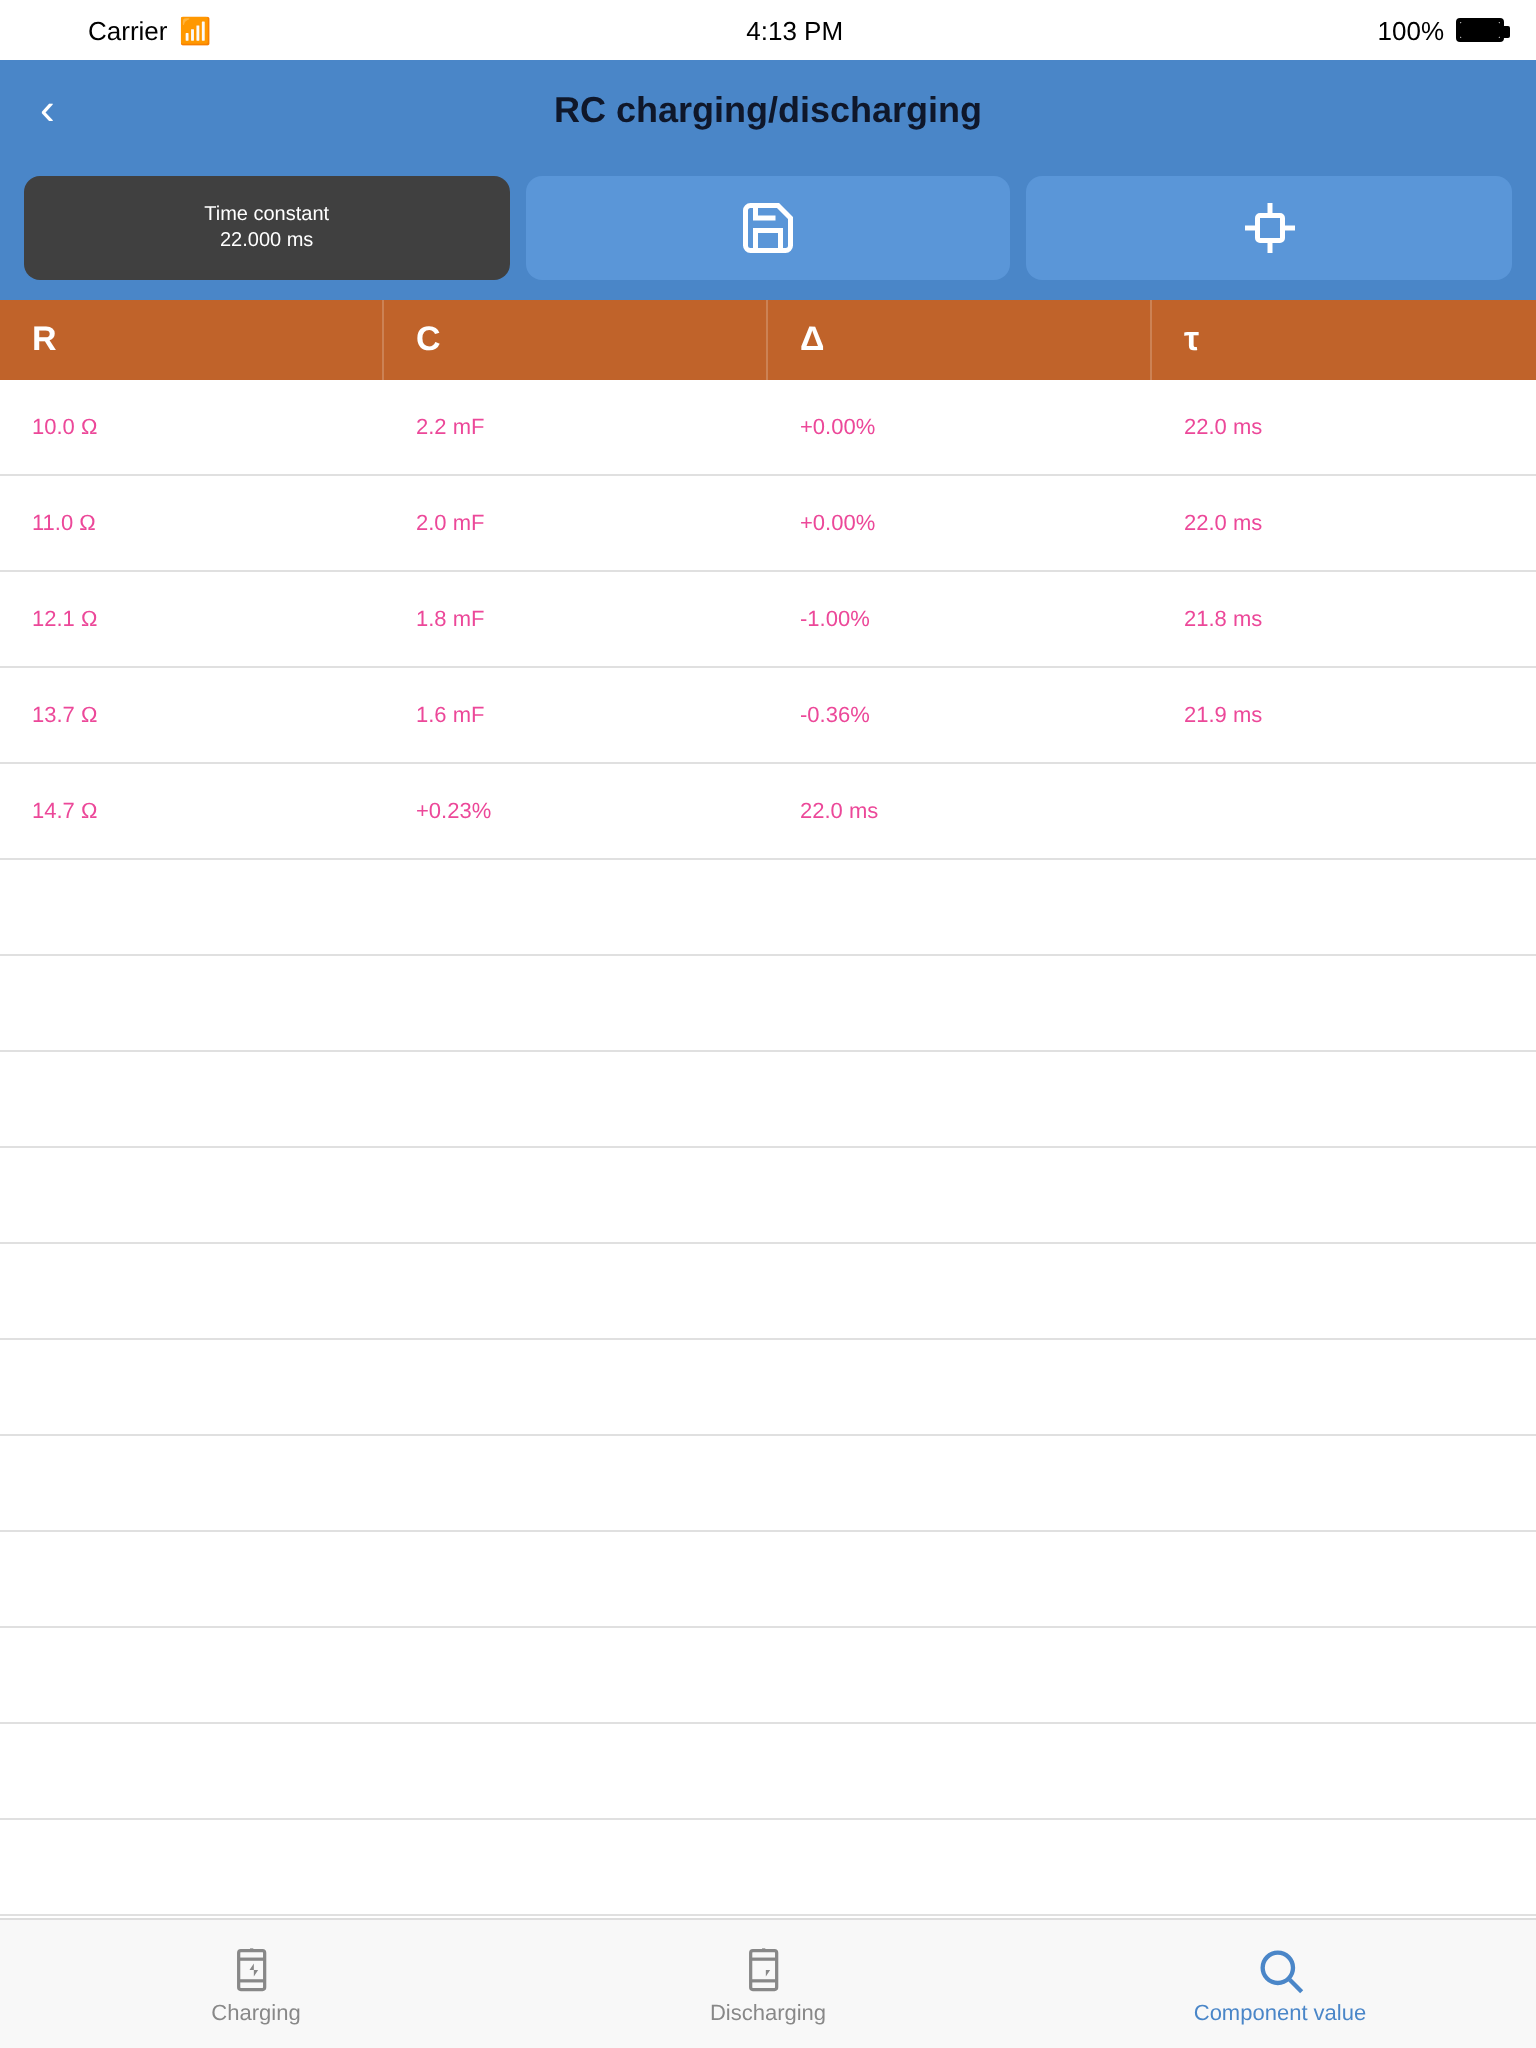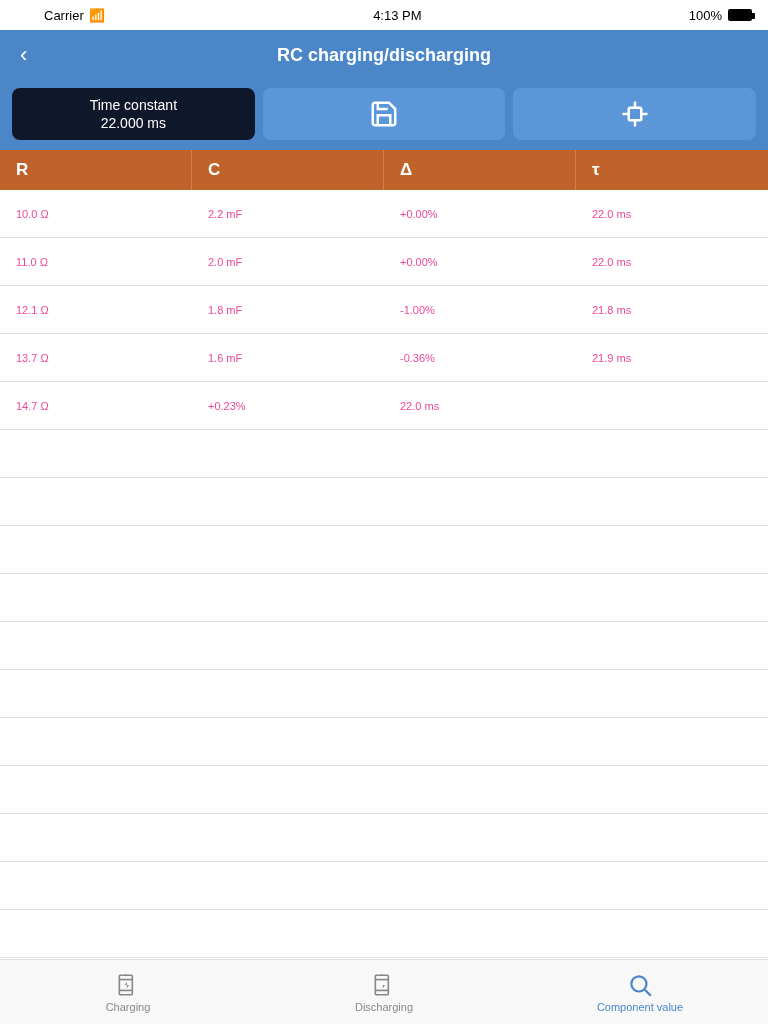--- a/index.html
+++ b/index.html
@@ -16,33 +16,33 @@
     .battery-icon { display: inline-block; width: 24px; height: 12px; border: 2px solid #000; border-radius: 2px; position: relative; }
     .battery-icon::after { content: ''; position: absolute; right: -5px; top: 2px; width: 3px; height: 6px; background: #000; border-radius: 0 1px 1px 0; }
     .battery-fill { width: 100%; height: 100%; background: #000; border-radius: 1px; }
 
     
     .nav-bar {
       height: 50px; background: #4a86c8; display: flex; align-items: center;
       padding: 0 12px; position: relative;
     }
     .nav-back { color: #fff; font-size: 22px; cursor: pointer; background: none; border: none; padding: 4px 8px; }
-    .nav-title { color: #ffffff; font-size: 18px; font-weight: 600; position: absolute; left: 50%; transform: translateX(-50%); white-space: nowrap; }
+    .nav-title { color: #0f172a; font-size: 18px; font-weight: 600; position: absolute; left: 50%; transform: translateX(-50%); white-space: nowrap; }
 
     
     .toolbar {
       background: #4a86c8; padding: 8px 12px 10px; display: flex; gap: 8px;
     }
     .toolbar-btn {
       flex: 1; border: none; border-radius: 8px; cursor: pointer;
       display: flex; flex-direction: column; align-items: center; justify-content: center;
       padding: 8px;
     }
     .toolbar-btn-text {
-      background: #0f172a; color: #fff; font-size: 14px; line-height: 1.3;
+      background: #404040; color: #fff; font-size: 10px; line-height: 1.3;
     }
     .toolbar-btn-icon {
       background: #5a96d8; color: #fff; font-size: 24px; height: 52px;
     }
 
     
     .table-header {
       display: grid; grid-template-columns: 1fr 1fr 1fr 1fr;
       background: #c0632a; padding: 0;
     }

